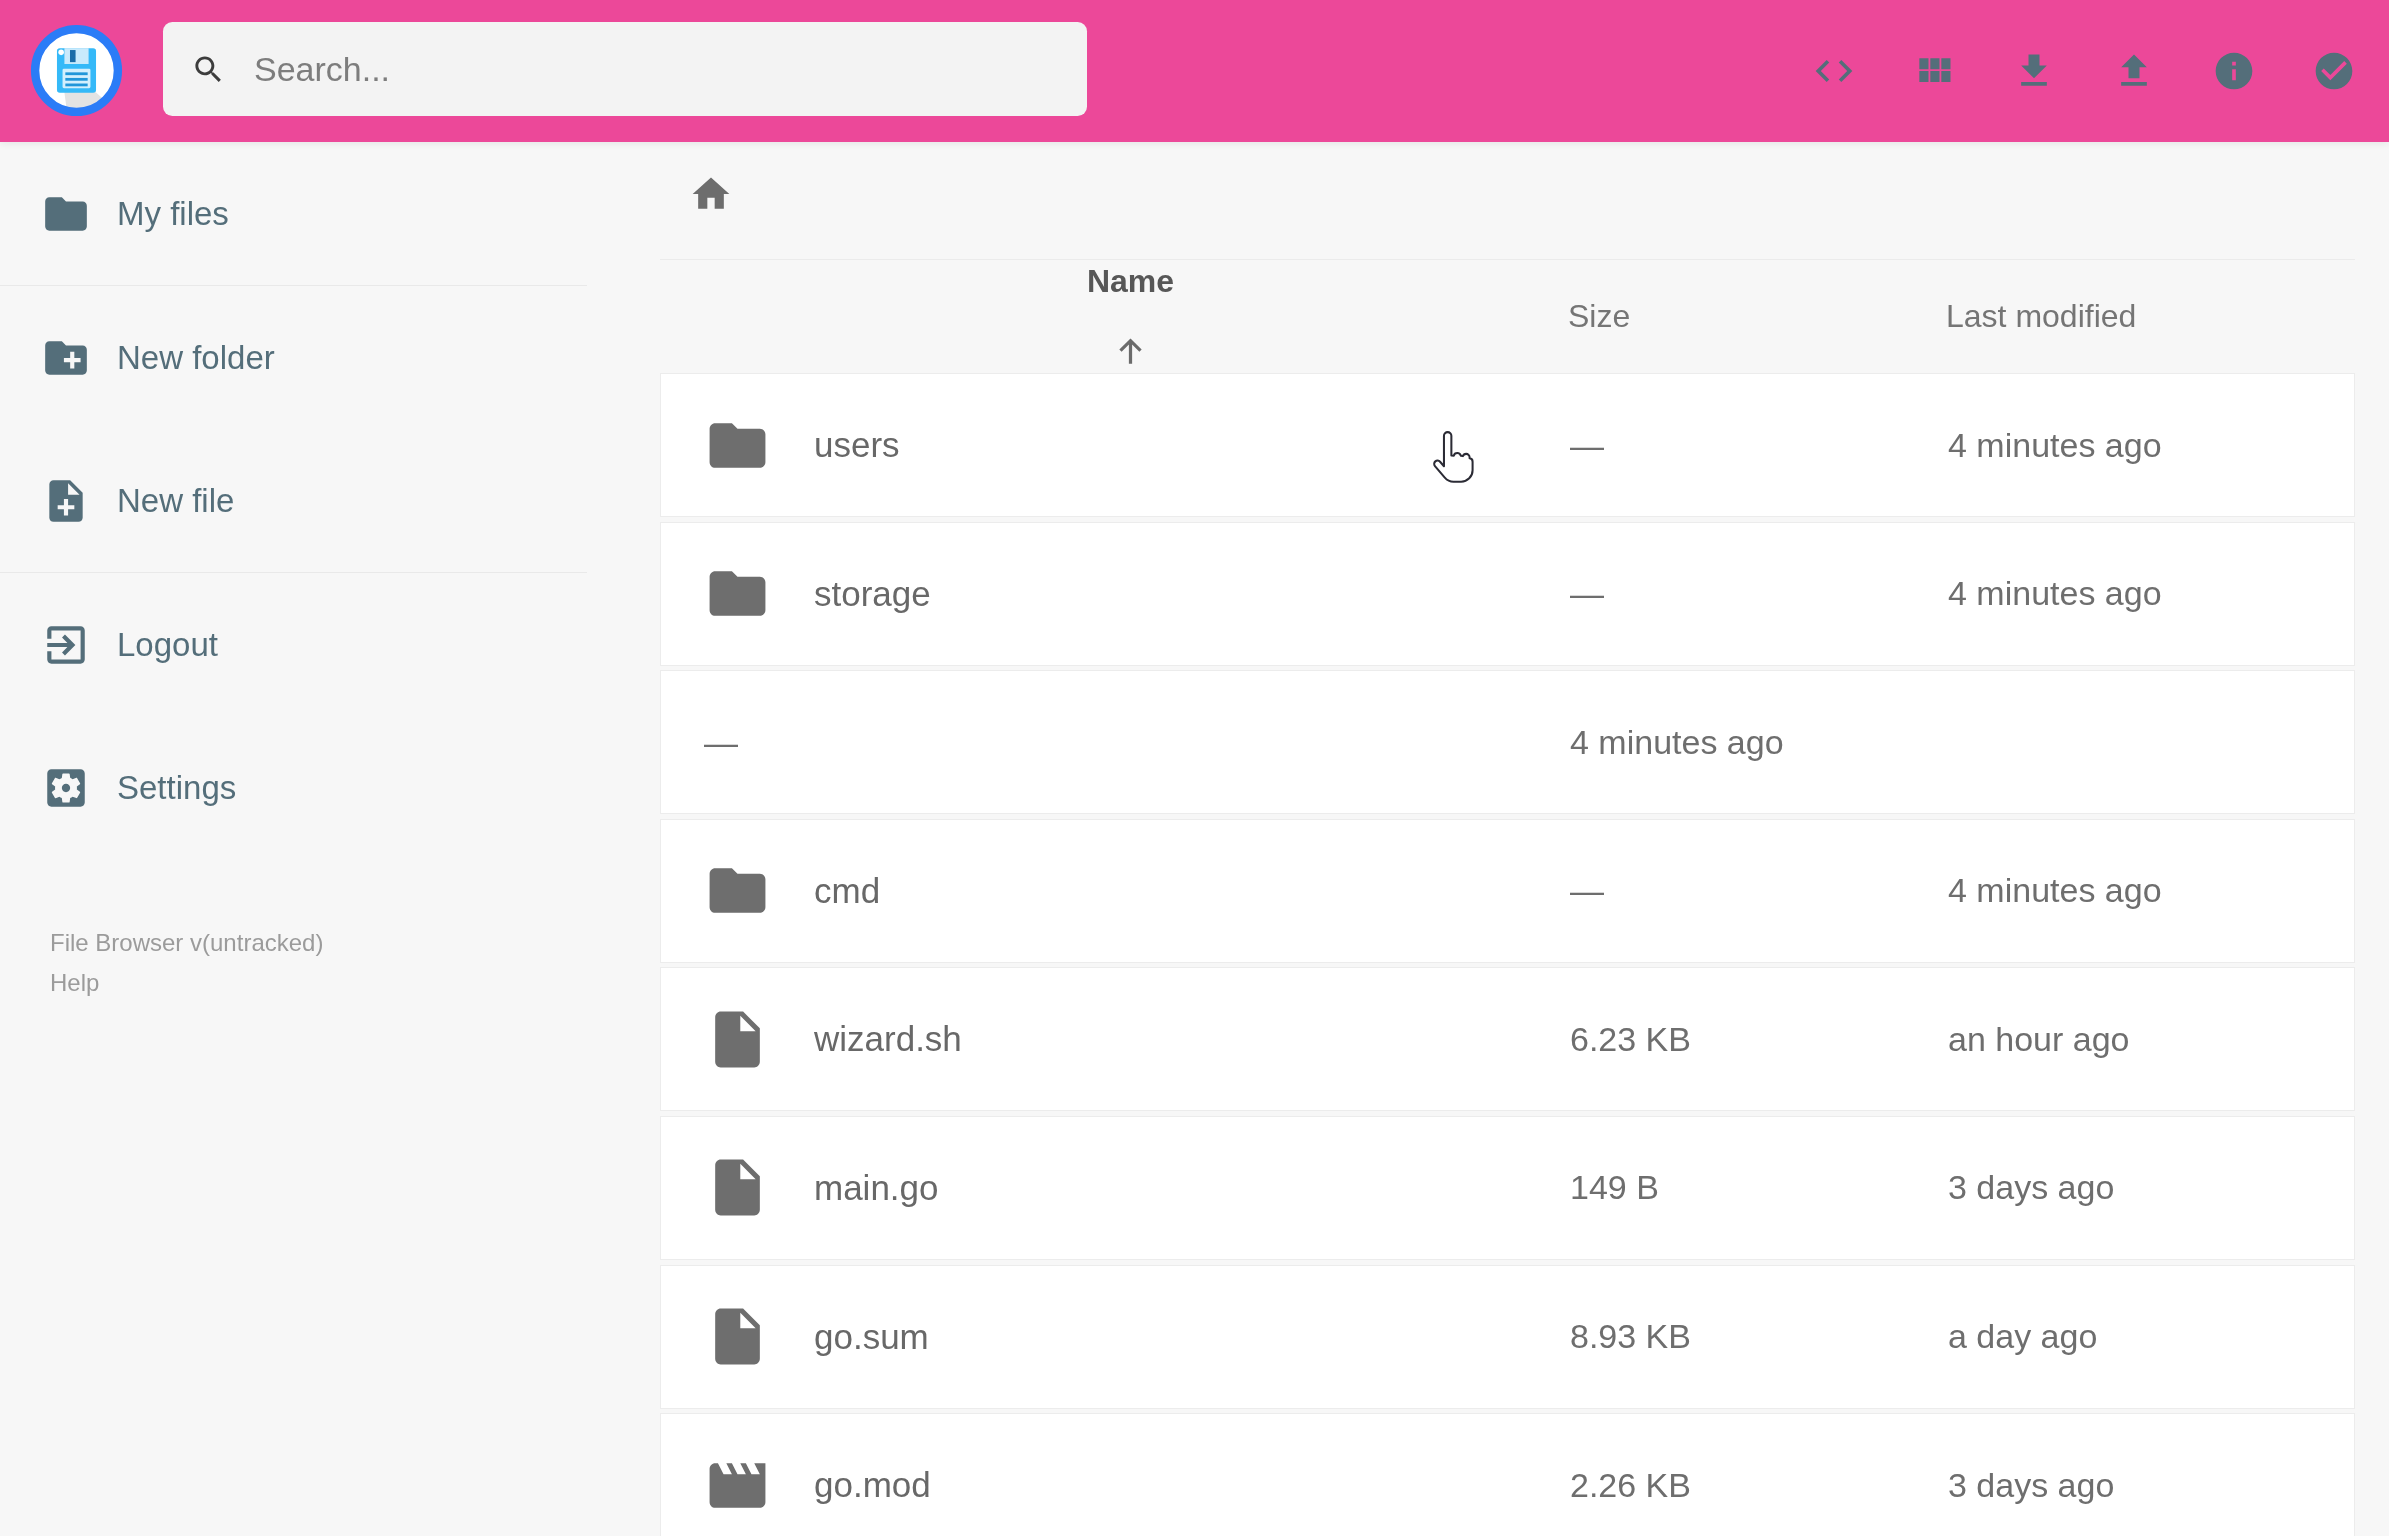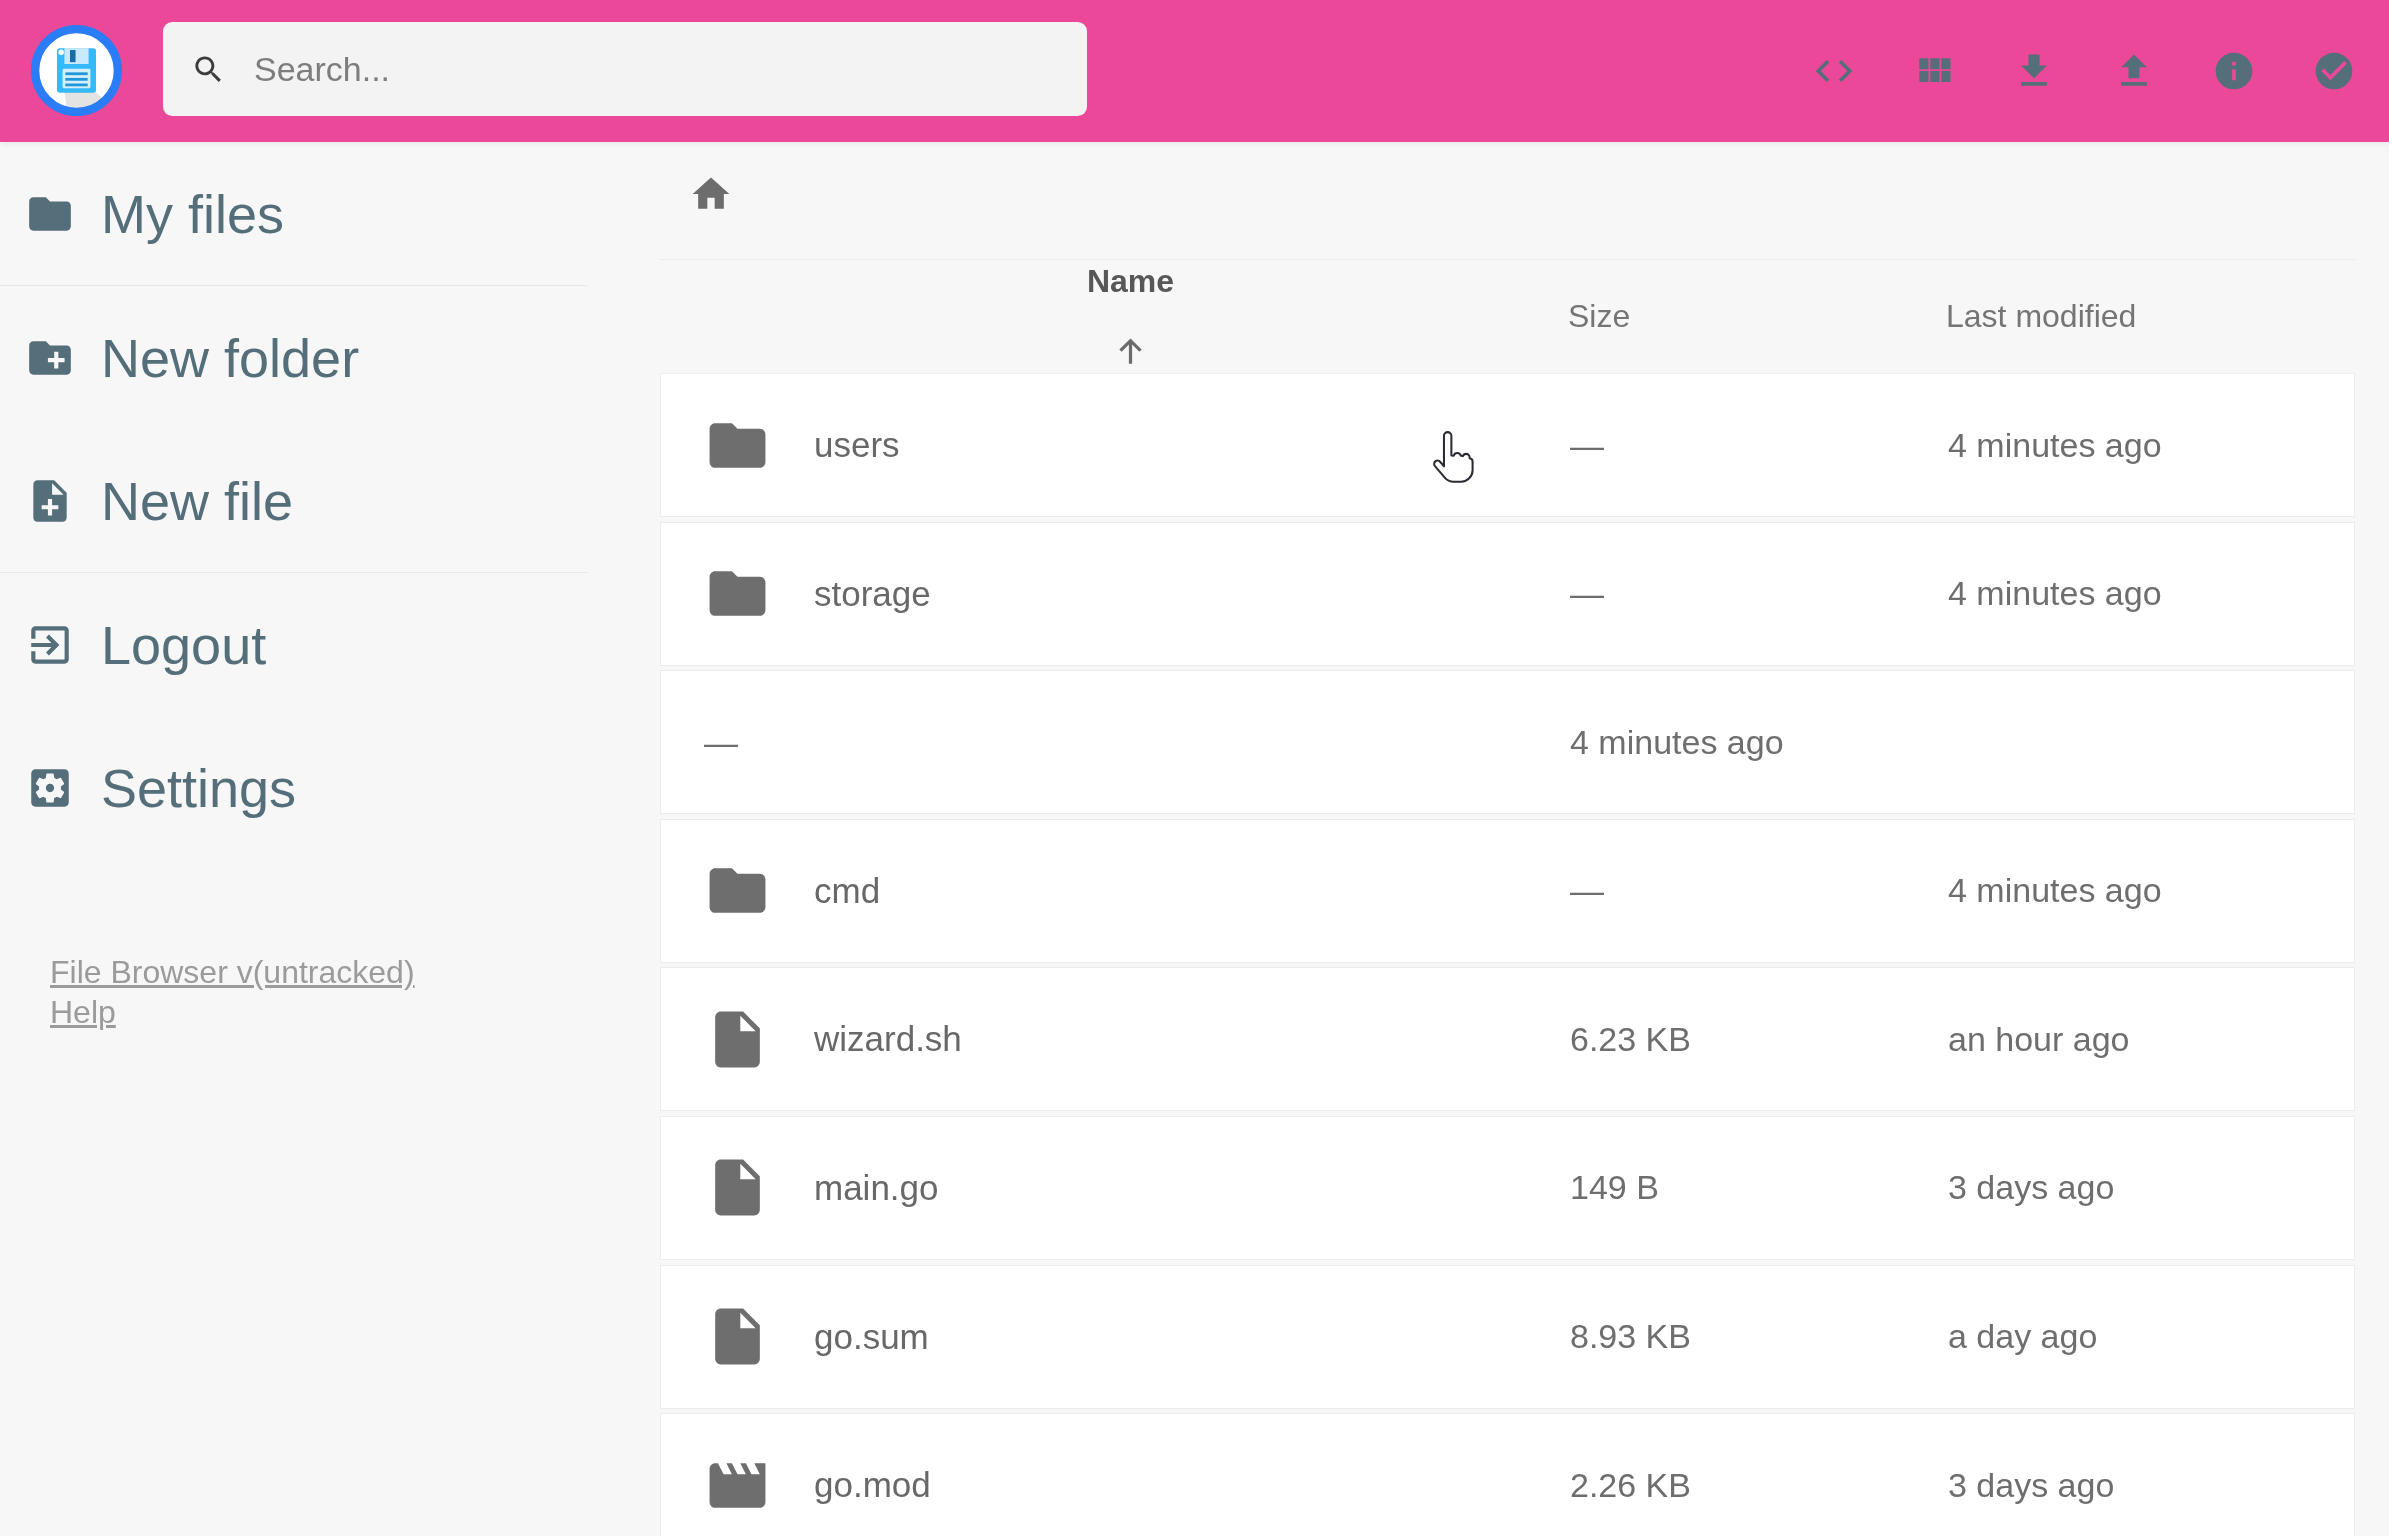--- a/index.html
+++ b/index.html
@@ -35,26 +35,26 @@
   .tb-btn {
     width:44px; height:44px; border:none; background:transparent; padding:0;
     color:#546e7a; cursor:pointer; display:flex; align-items:center; justify-content:center;
   }
   .tb-btn svg { width:44px; height:44px; }
 
   
   .sidebar { position:absolute; left:0; top:142px; width:587px; bottom:0; }
   .side-item {
     width:100%; height:143px; border:none; background:transparent; text-align:left;
-    display:flex; align-items:center; padding-left:25px; gap:26px;
-    color:#546e7a; font-family:inherit; font-size:54px; cursor:pointer;
+    display:flex; align-items:center; padding-left:41px; gap:26px;
+    color:#546e7a; font-family:inherit; font-size:33px; cursor:pointer;
   }
   .side-item svg { width:50px; height:50px; flex:0 0 auto; color:#546e7a; }
   .side-divider { border:none; border-top:1.9px solid #e9e9e9; width:587px; }
-  .side-footer { position:absolute; left:50px; top:810px; font-size:32px; line-height:40px; color:#9b9b9b;text-decoration:underline; }
+  .side-footer { position:absolute; left:50px; top:781px; font-size:24px; line-height:40px; color:#9b9b9b; }
   .side-footer a { display:block; color:#9b9b9b; text-decoration:none; cursor:pointer; }
 
   
   .main { position:absolute; left:587px; top:142px; right:0; bottom:0; }
   .breadcrumb { height:117px; padding:30px 0 0 102px; }
   .crumb-btn { border:none; background:transparent; padding:0; color:#6d6d6d; cursor:pointer; }
   .crumb-btn svg { width:44px; height:44px; }
   .main-divider { border:none; border-top:1.9px solid #ebebeb; margin:0 34px 0 73px; }
 
   .list-header {

